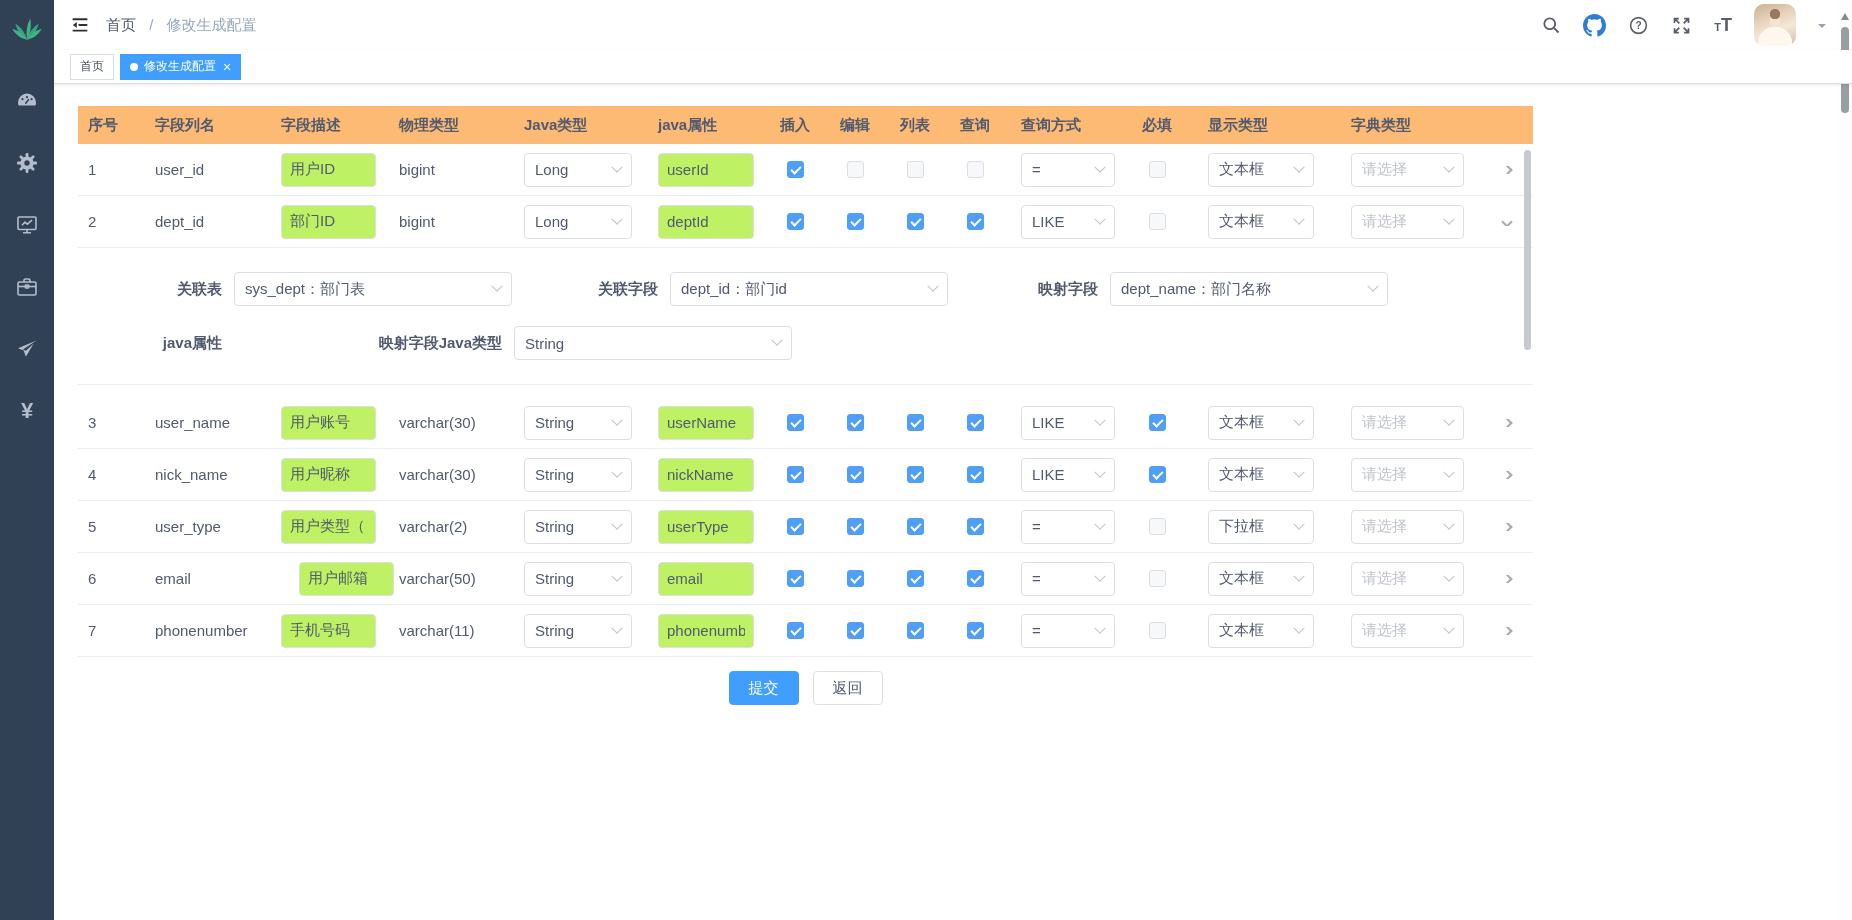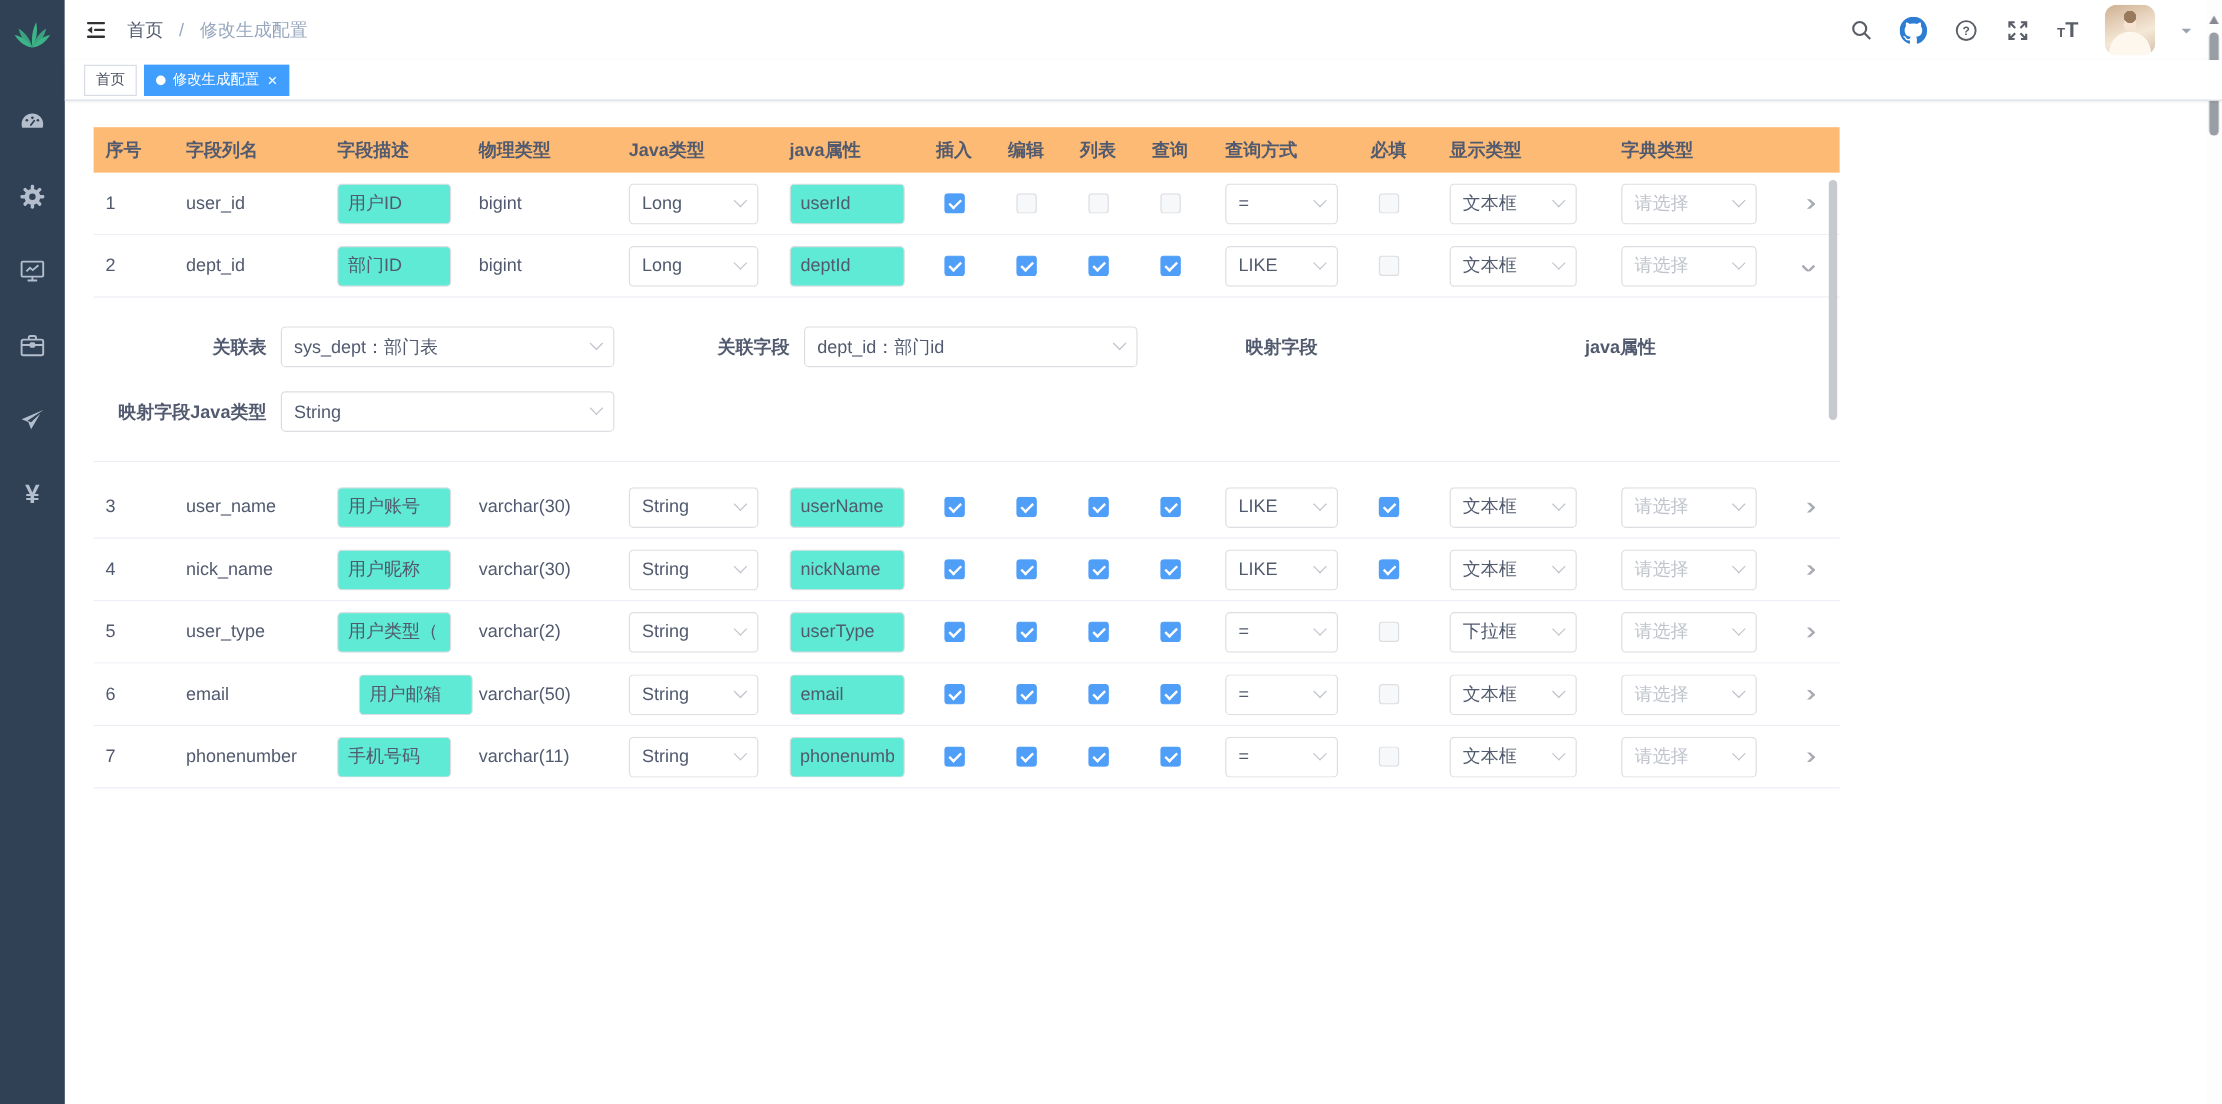--- a/index.html
+++ b/index.html
@@ -56,21 +56,21 @@
   .switch .knob { position:absolute; right:2px; top:2px; width:19px; height:19px; border-radius:50%; background:#fff; }
   .toggle-on { color:#409eff; cursor:pointer; }
 
   
   .table-wrap { width:1455px; position:relative; font-size:15px; }
   .t-head { display:flex; align-items:center; height:38px; background:#fdba74; font-weight:bold; color:#515a6e; }
   .t-row { display:flex; align-items:center; height:52px; border-bottom:1px solid #ebeef5; background:#fff; }
   .t-cell { flex-shrink:0; display:flex; align-items:center; overflow:hidden; }
   .t-cell.ac { justify-content:center; }
 
-  .inp { height:34px; border:1px solid #dcdee2; border-radius:4px; padding:0 8px; font-size:15px; color:#515a6e; background:#5eead4; font-family:inherit; outline:none; }
+  .inp { height:34px; border:1px solid #dcdee2; border-radius:4px; padding:0 8px; font-size:15px; color:#515a6e; background:#bef264; font-family:inherit; outline:none; }
   .sel { height:34px; border:1px solid #dcdee2; border-radius:4px; background:#fff; display:flex; align-items:center; justify-content:space-between; padding:0 10px; cursor:pointer; flex-shrink:0; }
   .sel-text { white-space:nowrap; overflow:hidden; color:#515a6e; }
   .sel.placeholder .sel-text { color:#c0c4cc; }
   .sel-arrow { width:8px; height:8px; border-right:1.5px solid #c0c4cc; border-bottom:1.5px solid #c0c4cc; transform:rotate(45deg) translate(-2px,-2px); flex-shrink:0; margin-left:6px; }
 
   .cb { width:17px; height:17px; border-radius:3px; border:1px solid #dcdee2; background:#f7f8fa; position:relative; cursor:pointer; flex-shrink:0; }
   .cb.checked { background:#4f9ef8; border-color:#4f9ef8; }
   .cb.checked::after { content:''; position:absolute; left:5.5px; top:2px; width:4px; height:8px; border:solid #fff; border-width:0 2px 2px 0; transform:rotate(45deg); }
 
   .chev { width:8px; height:8px; border-right:2px solid #a8abb2; border-bottom:2px solid #a8abb2; transform:rotate(-45deg); cursor:pointer; }
@@ -353,20 +353,26 @@
                   </div>
                 </div>
                 <div class="exp-label">关联字段</div>
                 <div class="exp-field">
                   <div class="sel" style="width: 278px;">
                     <span class="sel-text">dept_id：部门id</span>
                     <span class="sel-arrow"></span>
                   </div>
                 </div>
                 <div class="exp-label">映射字段</div>
+                <div class="exp-field">
+                  <div class="sel" style="width: 278px;">
+                    <span class="sel-text">dept_name：部门名称</span>
+                    <span class="sel-arrow"></span>
+                  </div>
+                </div>
                 <div class="exp-label">java属性</div>
                 <div class="exp-label">映射字段Java类型</div>
                 <div class="exp-field">
                   <div class="sel" style="width: 278px;">
                     <span class="sel-text">String</span>
                     <span class="sel-arrow"></span>
                   </div>
                 </div>
               </div>
             </div>
@@ -632,20 +638,24 @@
                 </div>
               </div>
               <div class="t-cell ac" style="width: 53px;">
                 <span class="chev"></span>
               </div>
             </div>
           </div>
         <div class="t-scrollbar"></div>
       </div>
 
+      <div class="footer-btns">
+        <button class="btn primary">提交</button>
+        <button class="btn">返回</button>
+      </div>
 
     </div>
   </div>
 </div>
 
 <div class="page-scrollbar">
   <span class="ps-arrow"></span>
   <span class="ps-thumb"></span>
 </div>
 

